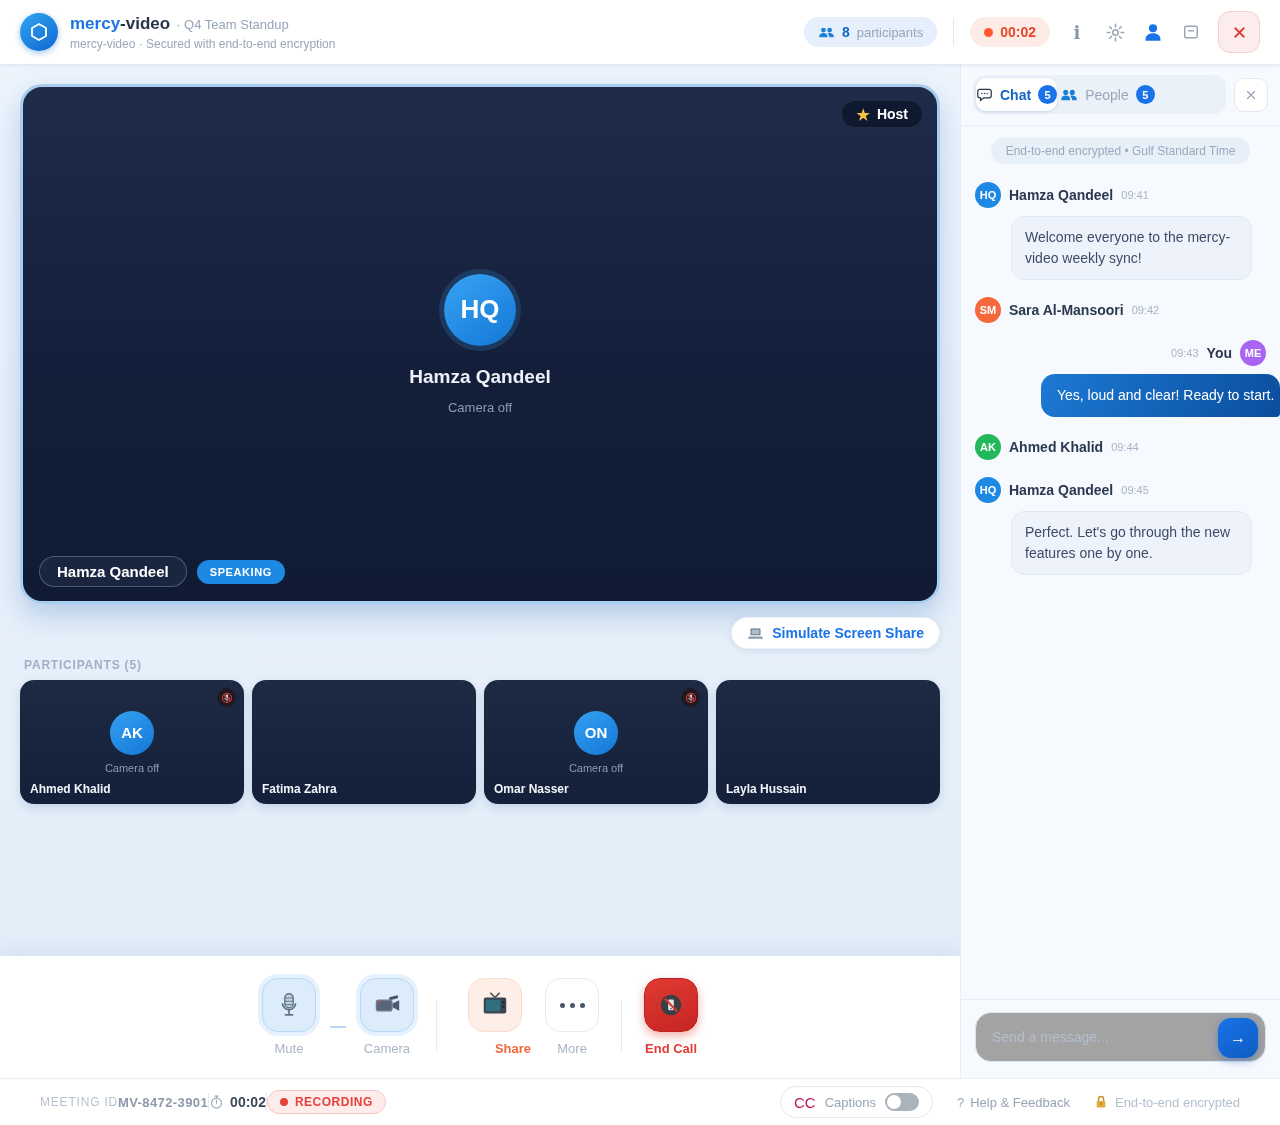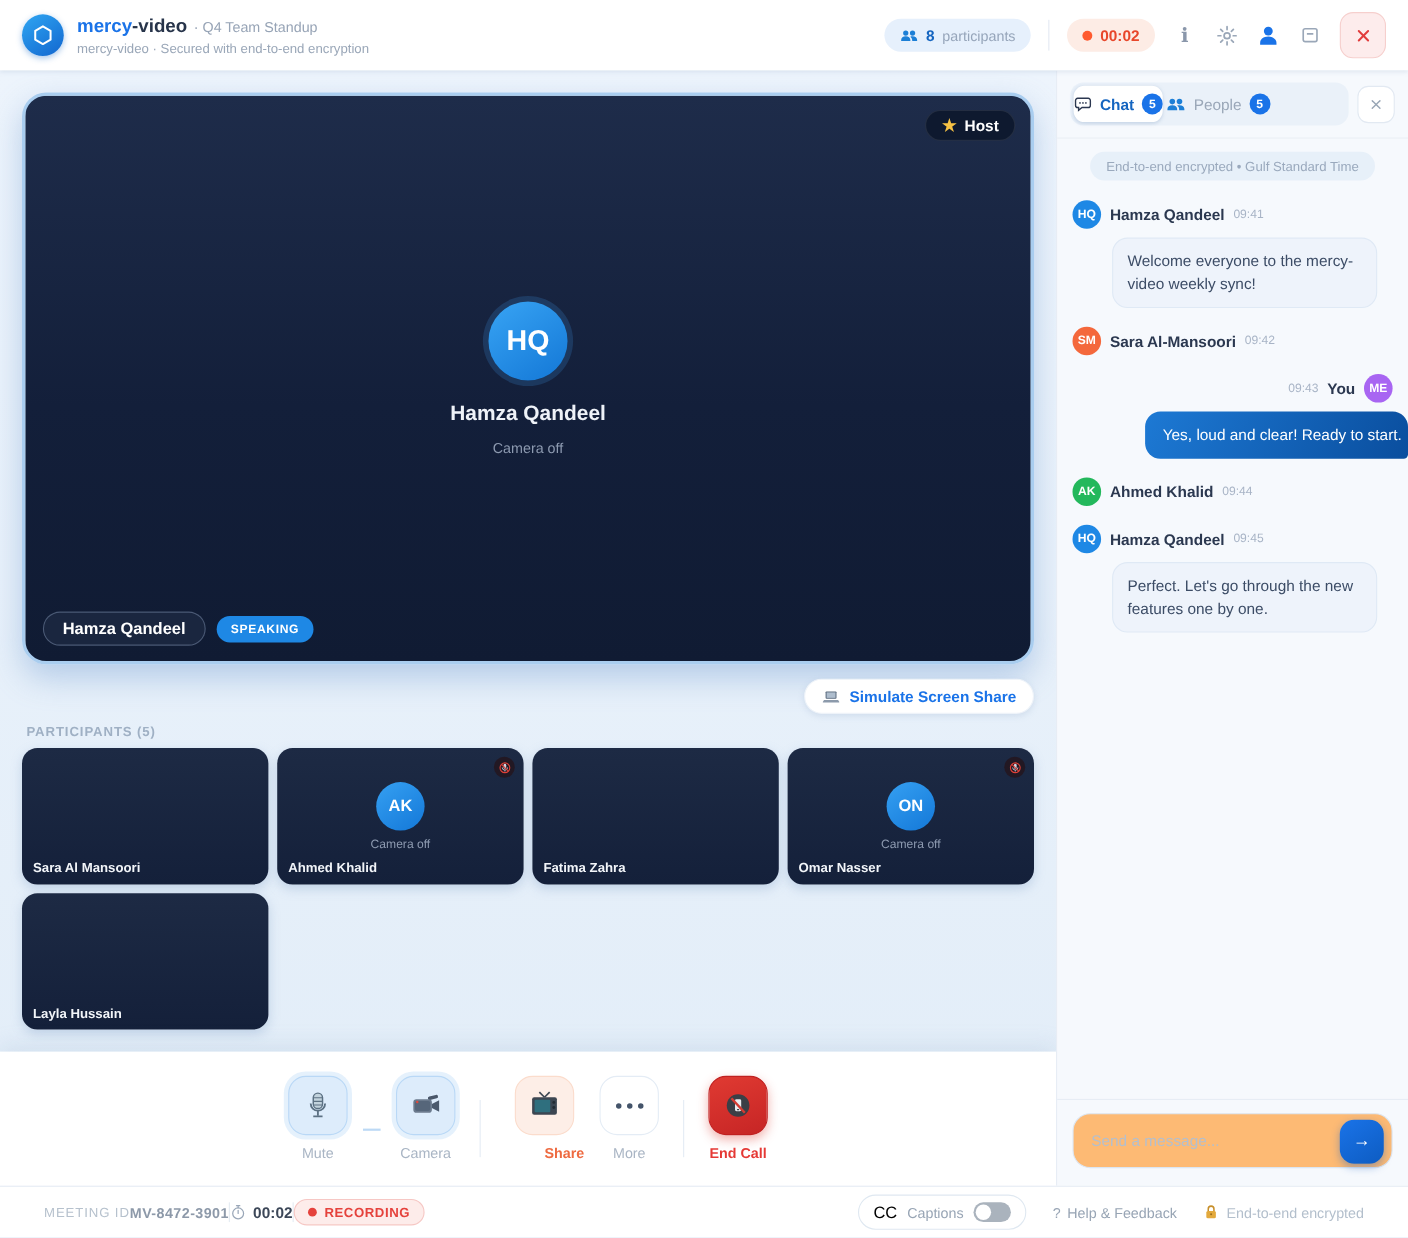--- a/index.html
+++ b/index.html
@@ -92,21 +92,21 @@
   .f-left { display:flex; align-items:center; }
   .fid-label { font-size:12px; color:#b6c1cd; letter-spacing:.8px; }
   .fid { font-size:13px; font-weight:bold; color:#8d99a9; letter-spacing:.4px; }
   .f-div { width:1px; height:18px; background:#e4ebf2; }
   .f-timer { display:flex; align-items:center; gap:6px; font-size:14px; font-weight:bold; color:#3c4758; }
   .rec-pill { display:flex; align-items:center; gap:7px; background:#fdecea; border:1px solid #f6c7c4; border-radius:14px; padding:4px 12px; }
   .rec-dot { width:8px; height:8px; border-radius:50%; background:#e5423c; }
   .rec-txt { font-size:12px; font-weight:bold; color:#e5423c; letter-spacing:.5px; }
   .f-right { margin-left:auto; display:flex; align-items:center; gap:24px; }
   .cap-ctl { display:flex; align-items:center; gap:9px; border:1px solid #dfe8f1; border-radius:18px; padding:6px 13px; cursor:pointer; }
-  .cc { font-size:15px; color:#000000; }
+  .cc { font-size:15px; color:#be185d; }
   .cap-lbl { font-size:13px; color:#98a5b5; }
   .toggle { width:34px; height:18px; border-radius:9px; background:#aab3bd; position:relative; }
   .knob { position:absolute; left:2px; top:2px; width:14px; height:14px; border-radius:50%; background:#fff; }
   .help { display:flex; align-items:center; gap:6px; font-size:13px; color:#97a4b4; cursor:pointer; }
   .enc { display:flex; align-items:center; gap:7px; font-size:13px; color:#b3bfcc; }
 
   
   .sidebar { position:absolute; top:64px; right:0; width:320px; bottom:47px; background:#f6f9fd;
              border-left:1px solid #e7edf5; display:flex; flex-direction:column; overflow:hidden; }
   .sb-head { display:flex; align-items:center; gap:8px; padding:11px 12px; border-bottom:1px solid #e9eff6; }
@@ -127,21 +127,21 @@
   .avatar { width:26px; height:26px; border-radius:50%; display:flex; align-items:center; justify-content:center;
             color:#fff; font-size:11px; font-weight:bold; flex-shrink:0; }
   .av-hq { background:#1e88e5; } .av-sm { background:#f4683c; } .av-me { background:#a865f2; } .av-ak { background:#23b85c; }
   .msg-author { font-size:14px; font-weight:bold; color:#2b3850; }
   .msg-time { font-size:11px; color:#a8b4c6; }
   .bubble { margin:8px 14px 0 36px; background:#eef3fb; border:1px solid #dfe9f5; border-radius:14px;
             padding:10px 13px; font-size:14px; color:#3c4c66; line-height:1.5; }
   .bubble.self { margin:8px -14px 0 66px; background:linear-gradient(115deg,#1d79d4,#0a4e9e); border:none;
                  border-radius:14px 14px 4px 14px; color:#fff; padding:11px 16px; white-space:nowrap; }
   .sb-input { border-top:1px solid #e7edf5; padding:12px 14px 16px; position:relative; }
-  .chat-input { width:100%; height:50px; border-radius:16px; border:1.5px solid #dce6f2; background:#fdba74;
+  .chat-input { width:100%; height:50px; border-radius:16px; border:1.5px solid #dce6f2; background:#a3a3a3;
                 padding:0 60px 0 16px; font-size:14px; color:#3c4c66; font-family:"Liberation Sans",sans-serif; outline:none; }
   .chat-input::placeholder { color:#b3bfce; }
   .send-btn { position:absolute; right:22px; top:18px; width:40px; height:40px; border-radius:13px; border:none;
               background:linear-gradient(145deg,#1a73e8,#0d5cc2); color:#fff; font-size:16px; cursor:pointer;
               box-shadow:0 3px 8px rgba(20,90,190,.4); font-family:"Liberation Sans",sans-serif; }
 </style>
 </head>
 <body>
 
 <div class="header">
@@ -231,23 +231,20 @@
           <path d="M3 14.2h18l1.5 2.2c.3.5 0 1-.6 1H2.1c-.6 0-.9-.5-.6-1z" fill="#8c9aab"></path>
         </svg>
     </span>
     <span>Simulate Screen Share</span>
   </div>
 
   <div class="part-label">PARTICIPANTS (5)</div>
 
   <div class="grid">
 
-    <div class="tile">
-      <div class="tile-name">Sara Al Mansoori</div>
-    </div>
 
     <div class="tile">
       <div class="mute-badge">
         <svg width="12" height="12" viewBox="0 0 20 20">
             <rect x="8" y="4" width="4" height="7.5" rx="2" fill="#cfd6e2"></rect>
             <path d="M6 9.5a4 4 0 0 0 8 0" fill="none" stroke="#cfd6e2" stroke-width="1.3"></path>
             <line x1="10" y1="13.8" x2="10" y2="15.6" stroke="#cfd6e2" stroke-width="1.3"></line>
             <circle cx="10" cy="10" r="7.4" fill="none" stroke="#df4038" stroke-width="1.7"></circle>
             <line x1="4.9" y1="4.9" x2="15.1" y2="15.1" stroke="#df4038" stroke-width="1.7"></line>
           </svg>

